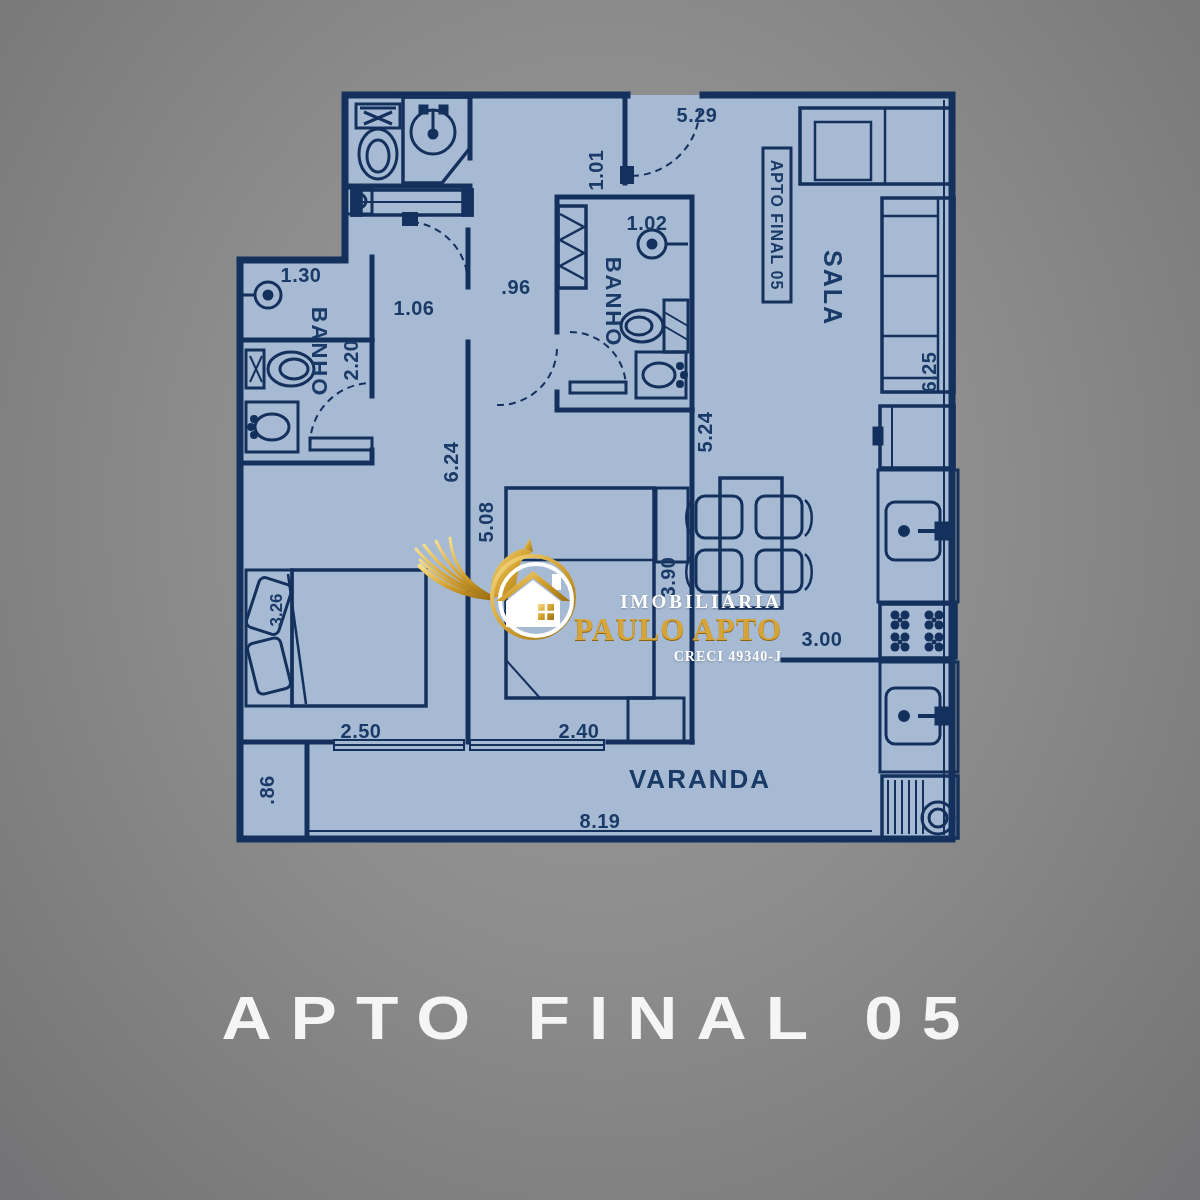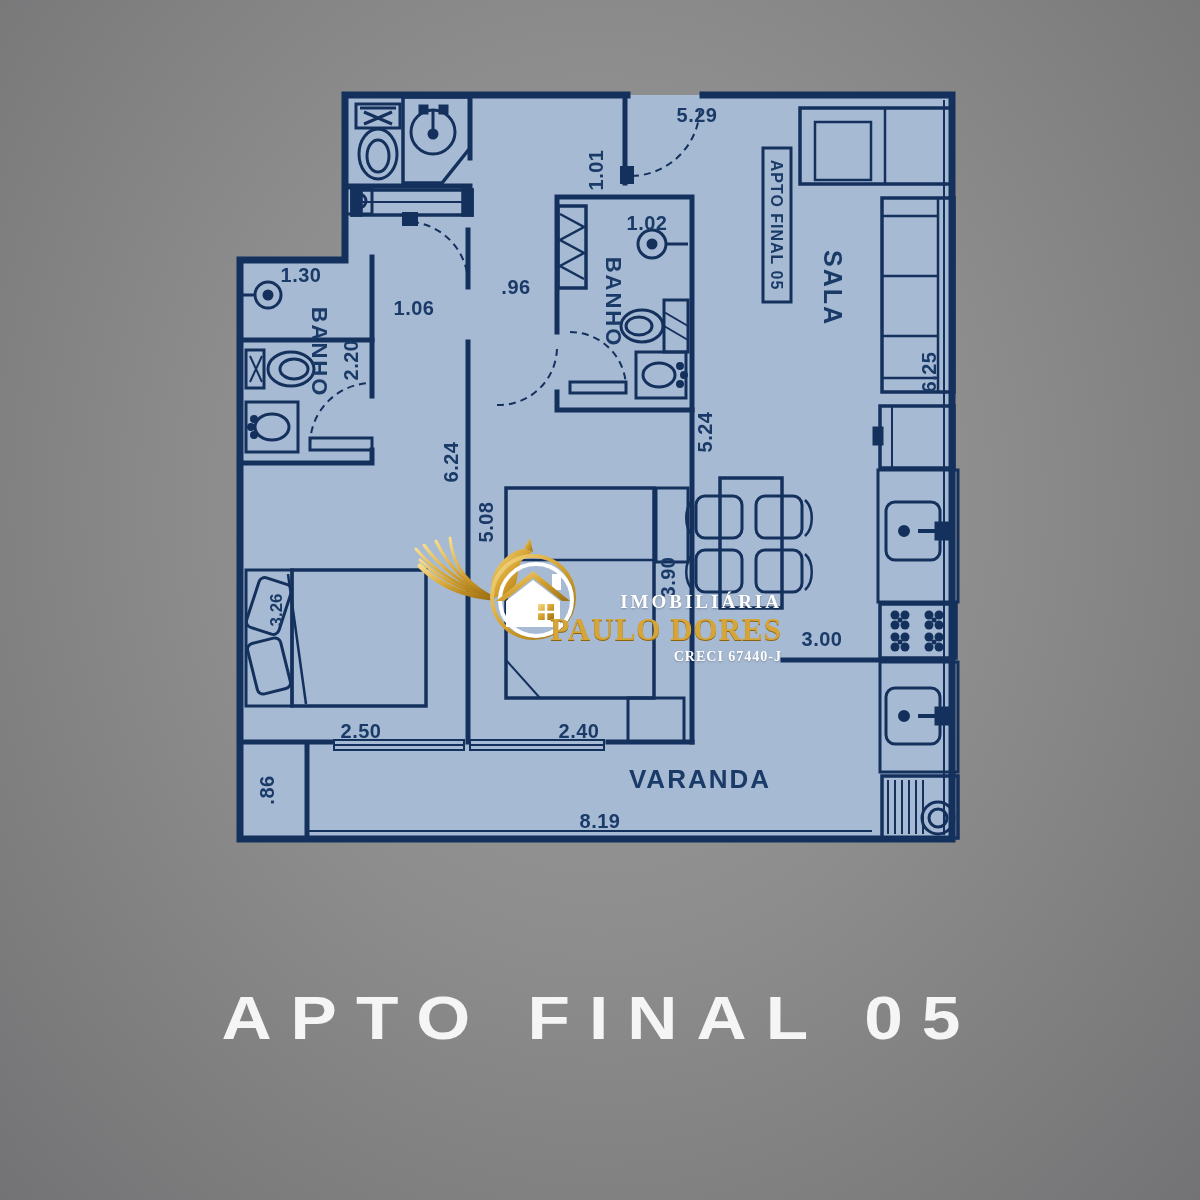--- a/index.html
+++ b/index.html
@@ -278,22 +278,22 @@
       <rect x="506" y="601" width="54" height="26" fill="#ffffff"></rect>
       <rect x="538" y="604" width="16" height="16" fill="url(#gold)"></rect>
       <path d="M546,604 V620 M538,612 H554" stroke="#ffffff" stroke-width="2.5"></path>
     </g>
   </g>
 </svg>
 
 
 <div class="logo-text">
   <div class="logo-line1">IMOBILIÁRIA</div>
-  <div class="logo-line2">PAULO DORES</div>
-  <div class="logo-line3">CRECI 67440-J</div>
+  <div class="logo-line2">PAULO APTO</div>
+  <div class="logo-line3">CRECI 49340-J</div>
 </div>
 
 
 <div class="footer">
   <div>
     <span class="footer-title">APTO FINAL 05</span>
   </div>
 </div>
 </div>
 

